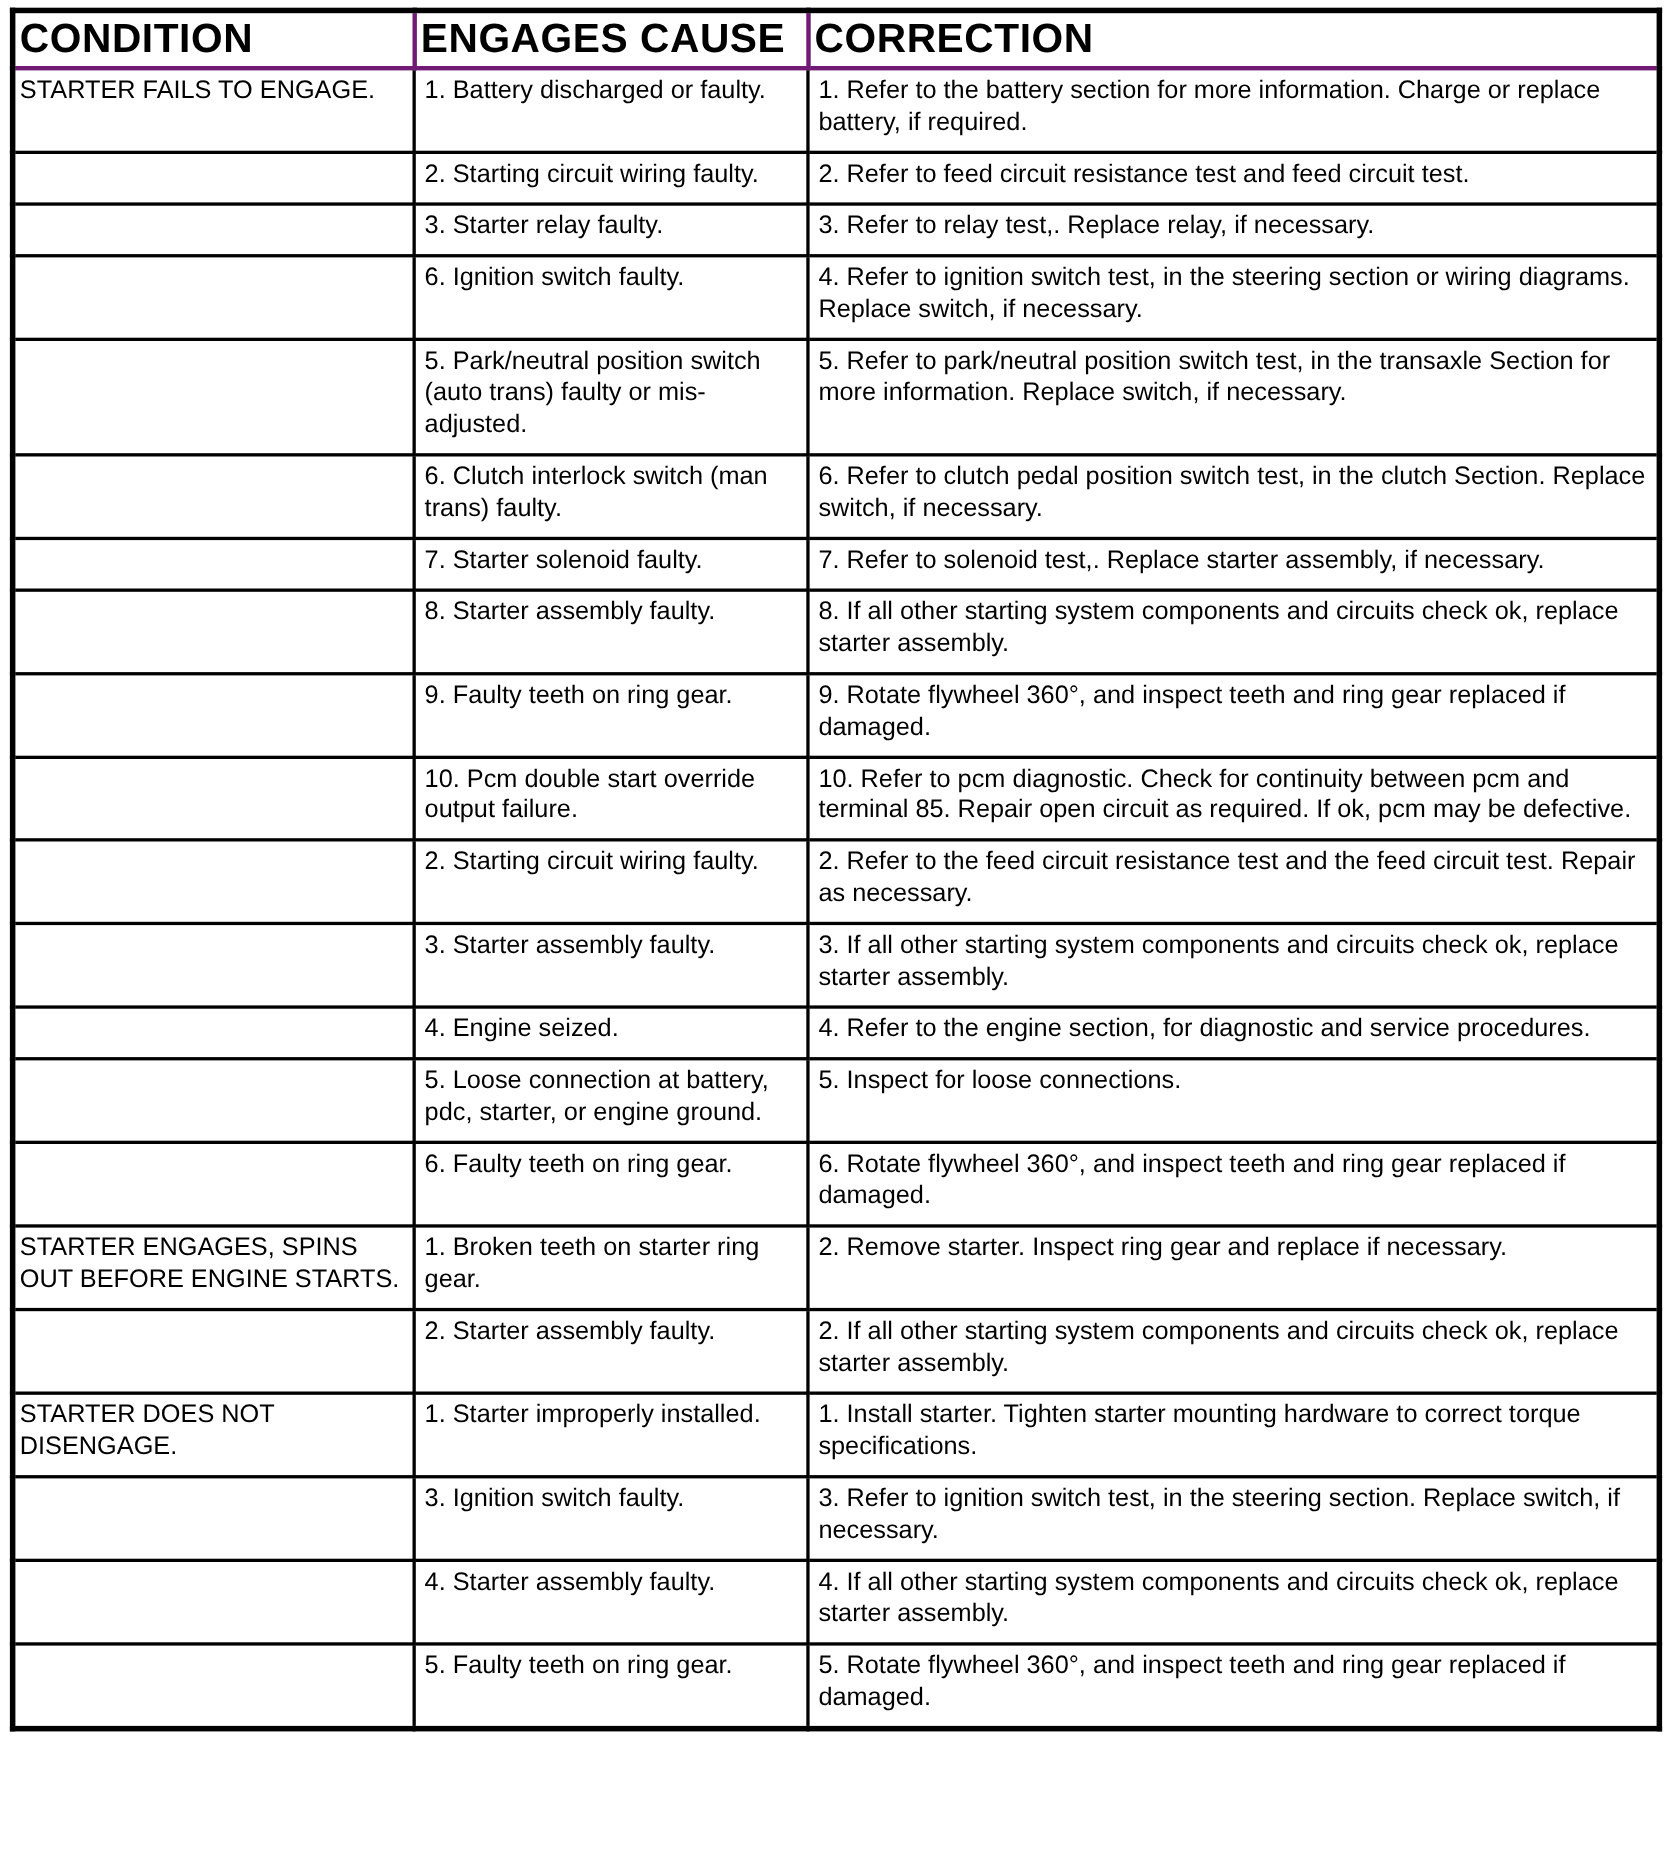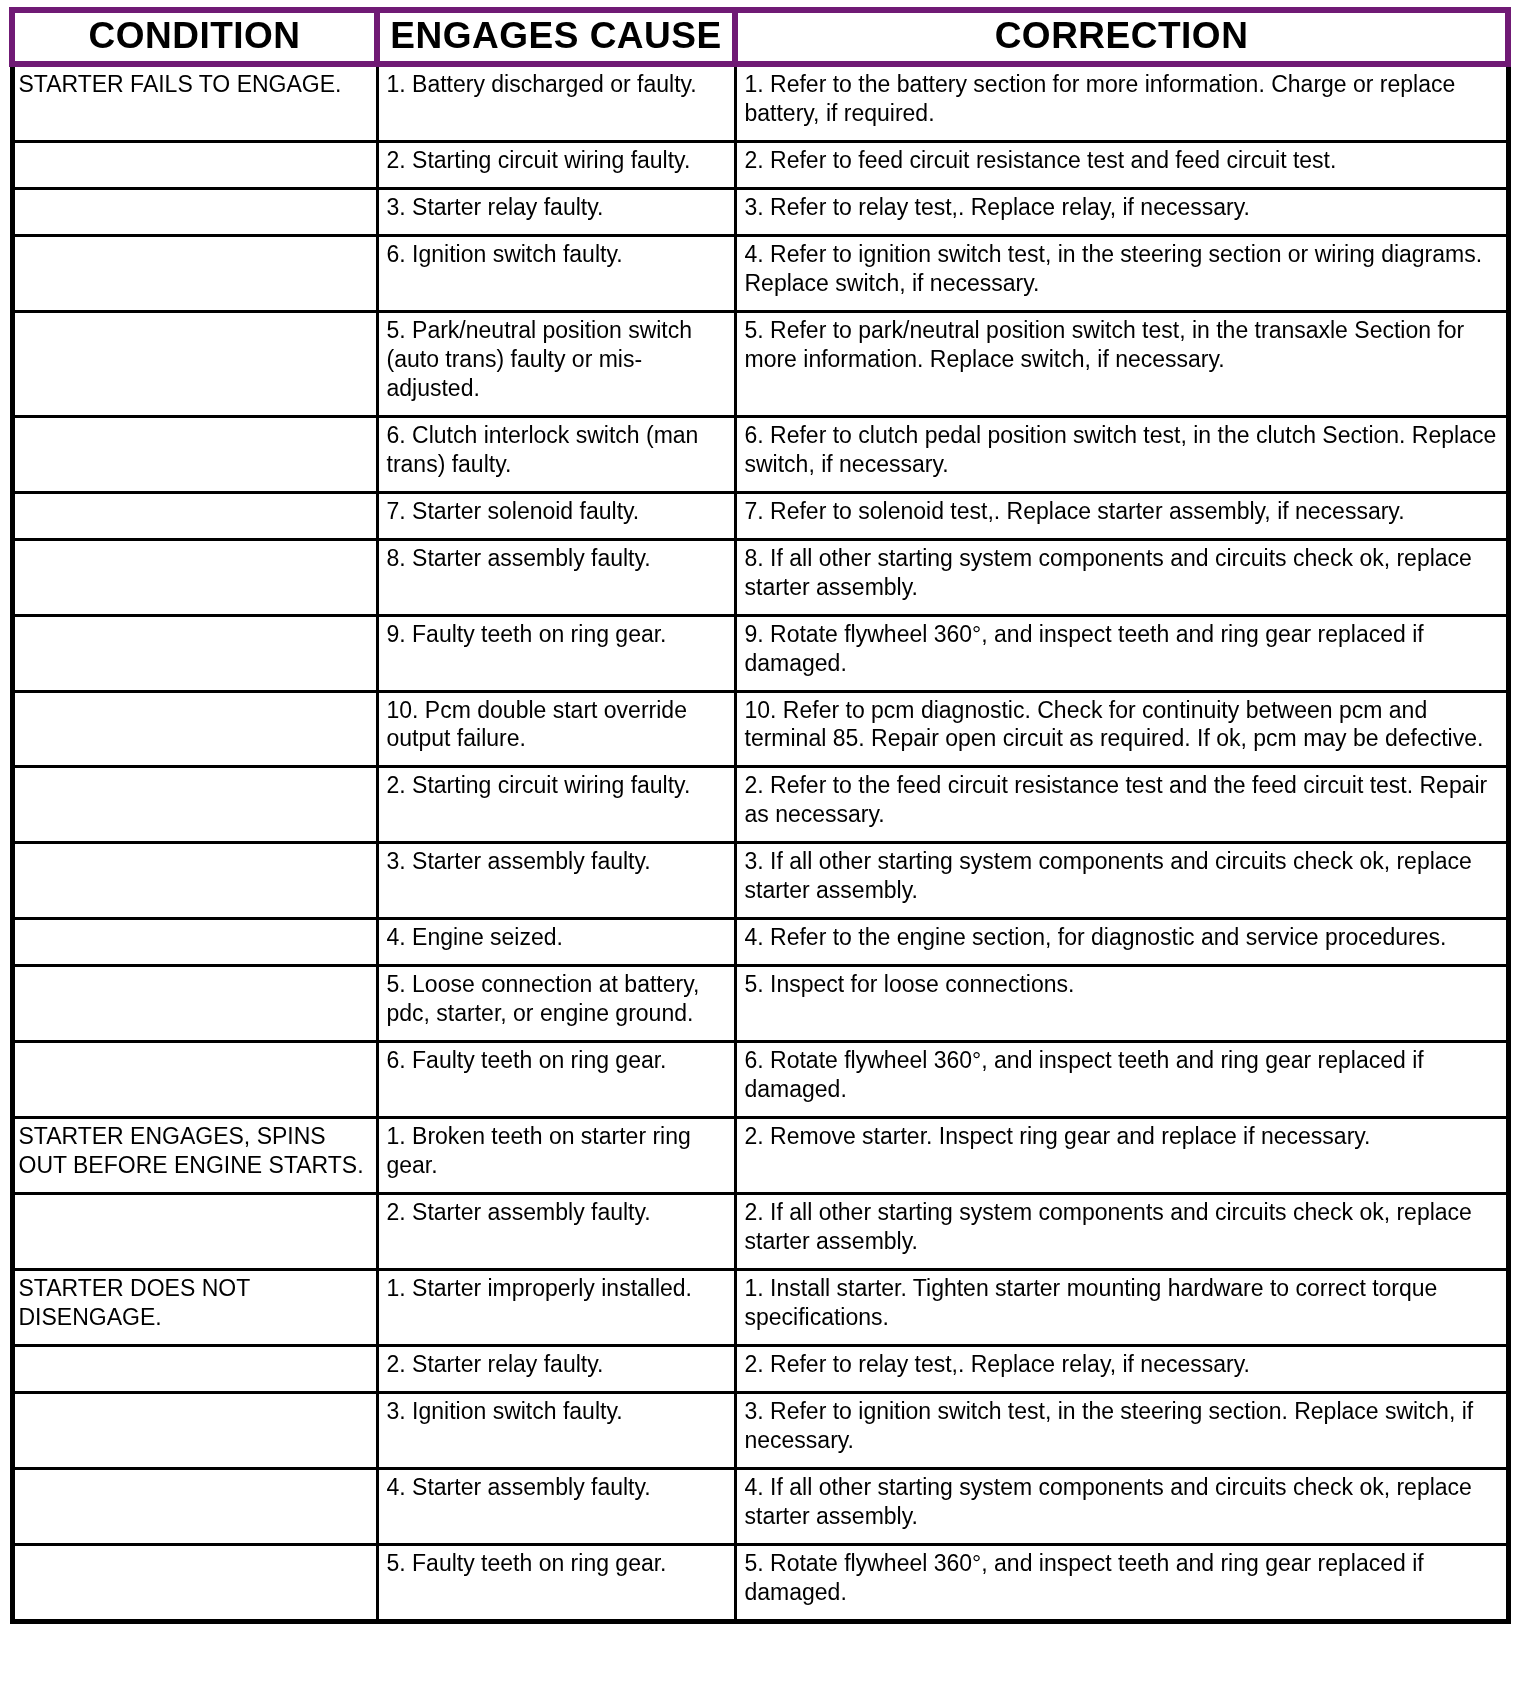--- a/index.html
+++ b/index.html
@@ -19,24 +19,24 @@
   table.trouble-table {
     width: 100%;
     border-collapse: collapse;
     border: 5px solid #000000;
     table-layout: fixed;
   }
   col.c-condition  { width: 365px; }
   col.c-cause      { width: 358px; }
   col.c-correction { width: auto; }
   th.head-cell {
-    border: 6px solid #701a75;
+    border: 4px solid #701a75;
     font-size: 37px;
     font-weight: bold;
-    text-align: center;
+    text-align: left;
     padding: 2px 4px 4px 4px;
     letter-spacing: 0.5px;
     font-family: "Liberation Sans", sans-serif;
   }
   td.cell {
     border: 3px solid #000000;
     vertical-align: top;
     font-size: 23px;
     line-height: 1.26;
     padding: 3px 8px 12px 6px;
@@ -158,25 +158,20 @@
           <td class="cell cause">2. Starter assembly faulty.</td>
           <td class="cell correction">2. If all other starting system components and circuits check ok, replace starter assembly.</td>
         </tr>
         <tr>
           <td class="cell condition">STARTER DOES NOT DISENGAGE.</td>
           <td class="cell cause">1. Starter improperly installed.</td>
           <td class="cell correction">1. Install starter. Tighten starter mounting hardware to correct torque specifications.</td>
         </tr>
         <tr>
           <td class="cell condition"></td>
-          <td class="cell cause">2. Starter relay faulty.</td>
-          <td class="cell correction">2. Refer to relay test,. Replace relay, if necessary.</td>
-        </tr>
-        <tr>
-          <td class="cell condition"></td>
           <td class="cell cause">3. Ignition switch faulty.</td>
           <td class="cell correction">3. Refer to ignition switch test, in the steering section. Replace switch, if necessary.</td>
         </tr>
         <tr>
           <td class="cell condition"></td>
           <td class="cell cause">4. Starter assembly faulty.</td>
           <td class="cell correction">4. If all other starting system components and circuits check ok, replace starter assembly.</td>
         </tr>
         <tr>
           <td class="cell condition"></td>

